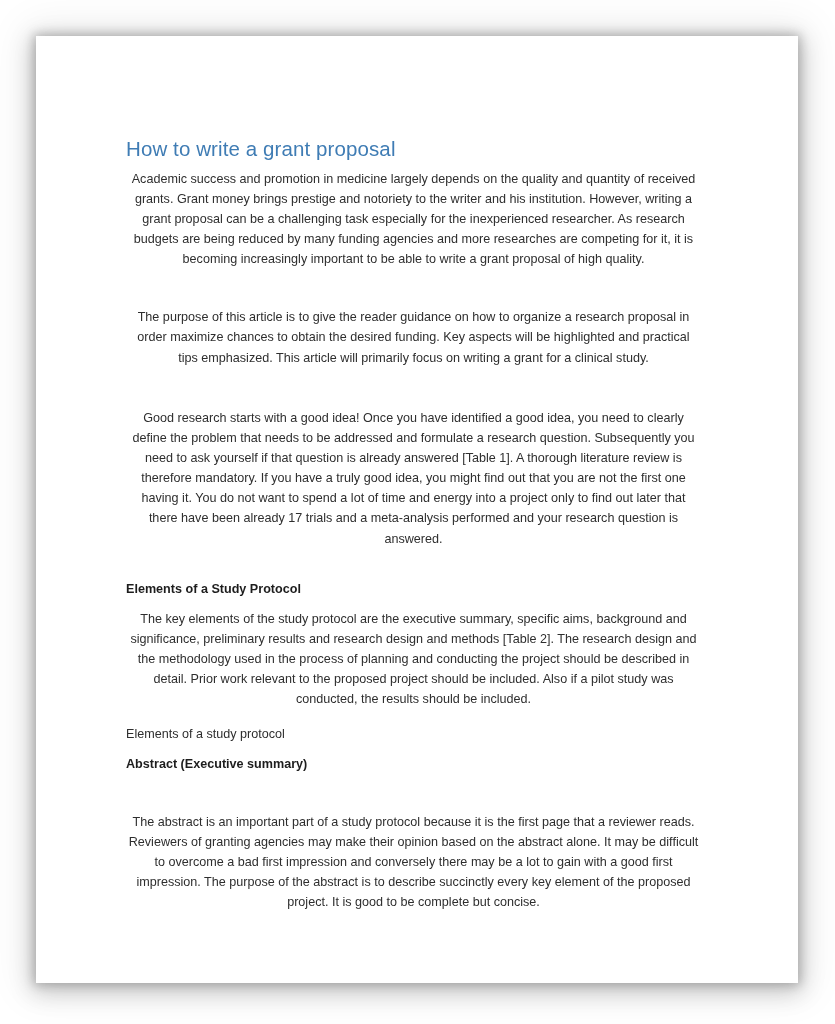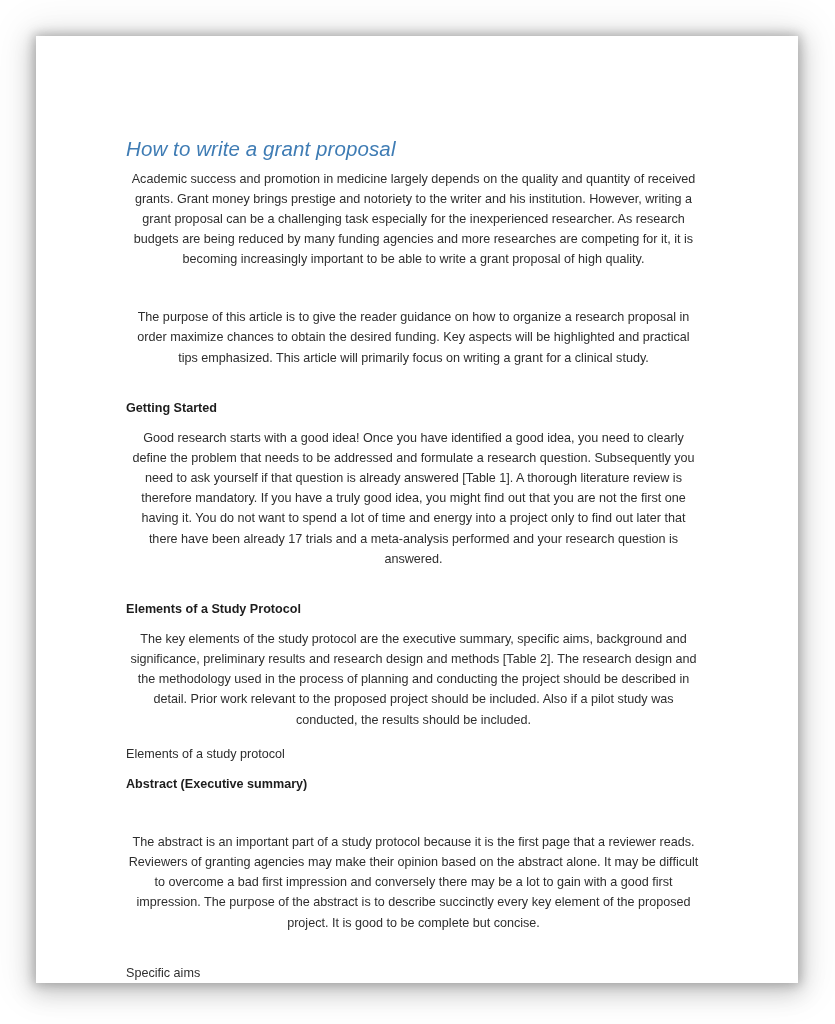--- a/index.html
+++ b/index.html
@@ -54,21 +54,20 @@
     width: 575px;
   }
 
   .doc-title {
     color: #3f7cb4;
     font-size: 20.5px;
     font-weight: normal;
     line-height: 1.25;
     margin: 0 0 7px 0;
     letter-spacing: 0.1px;
-    font-style: italic;
   }
 
   .para {
     color: #2e2e2e;
     font-size: 12.6px;
     line-height: 1.60;
     margin: 0;
     text-align: center;
   }
 
@@ -128,21 +127,20 @@
       <h1 class="doc-title">How to write a grant proposal</h1>
 
       <p class="para">Academic success and promotion in medicine largely depends on the quality and quantity of received grants. Grant money brings prestige and notoriety to the writer and his institution. However, writing a grant proposal can be a challenging task especially for the inexperienced researcher. As research budgets are being reduced by many funding agencies and more researches are competing for it, it is becoming increasingly important to be able to write a grant proposal of high quality.</p>
 
       <div class="gap-xl"></div>
 
       <p class="para">The purpose of this article is to give the reader guidance on how to organize a research proposal in order maximize chances to obtain the desired funding. Key aspects will be highlighted and practical tips emphasized. This article will primarily focus on writing a grant for a clinical study.</p>
 
       <div class="gap-lg"></div>
 
-      <p class="heading-bold">Getting Started</p>
 
       <div class="gap-xs"></div>
 
       <p class="para">Good research starts with a good idea! Once you have identified a good idea, you need to clearly define the problem that needs to be addressed and formulate a research question. Subsequently you need to ask yourself if that question is already answered [Table 1]. A thorough literature review is therefore mandatory. If you have a truly good idea, you might find out that you are not the first one having it. You do not want to spend a lot of time and energy into a project only to find out later that there have been already 17 trials and a meta-analysis performed and your research question is answered.</p>
 
       <div class="gap-lg"></div>
 
       <p class="heading-bold">Elements of a Study Protocol</p>
 
       <div class="gap-xs"></div>
@@ -156,19 +154,18 @@
       <div class="gap-xs"></div>
 
       <p class="heading-bold">Abstract (Executive summary)</p>
 
       <div class="gap-xl"></div>
 
       <p class="para">The abstract is an important part of a study protocol because it is the first page that a reviewer reads. Reviewers of granting agencies may make their opinion based on the abstract alone. It may be difficult to overcome a bad first impression and conversely there may be a lot to gain with a good first impression. The purpose of the abstract is to describe succinctly every key element of the proposed project. It is good to be complete but concise.</p>
 
       <div class="gap-lg"></div>
 
-      <p class="plain-line">Specific aims</p>
 
     </div>
 
 
   </div>
 </div>
 
 </body></html>

